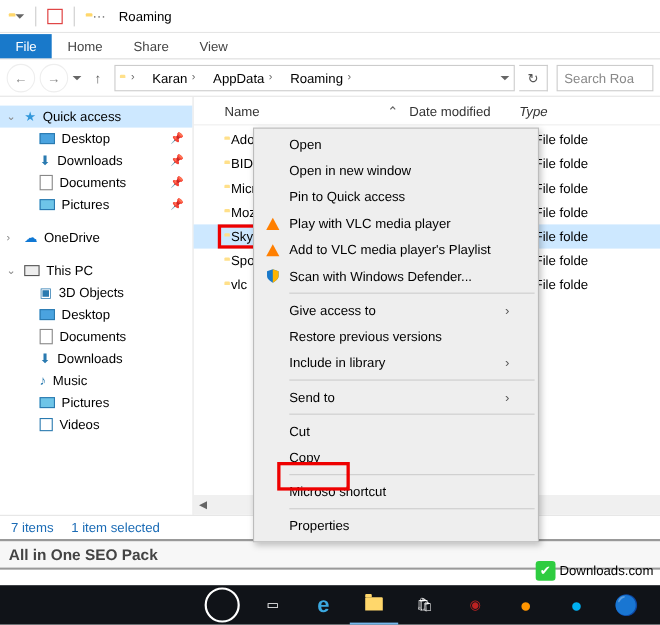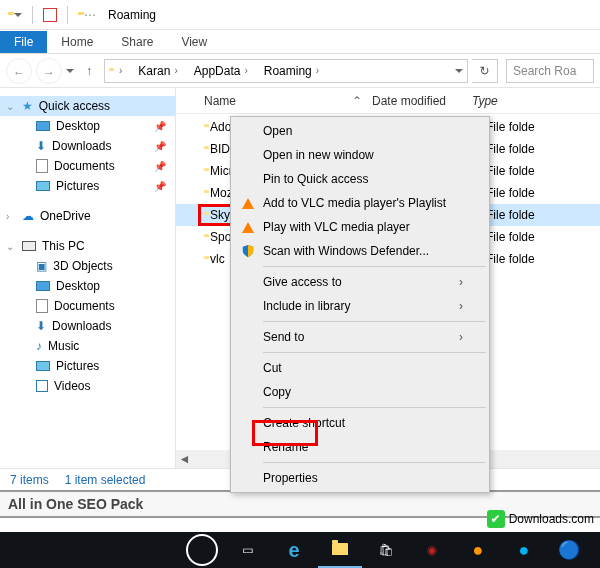--- a/index.html
+++ b/index.html
@@ -295,64 +295,64 @@
   <div class="ctxitem">
       <span>Open in new window</span>
     </div>
   <div class="ctxitem">
       <span>Pin to Quick access</span>
     </div>
   <div class="ctxitem">
     <span class="cicon">
         <span class="vlc"></span>
       </span>
-    <span>Add to VLC media player's Playlist</span>
+    <span>Play with VLC media player</span>
   </div>
   <div class="ctxitem">
     <span class="cicon">
         <span class="vlc"></span>
       </span>
-    <span>Play with VLC media player</span>
+    <span>Add to VLC media player's Playlist</span>
   </div>
   <div class="ctxitem">
     <span class="cicon">
       <svg class="shield" viewBox="0 0 16 16">
           <path d="M8 1 L14 3 V8 C14 12 8 15 8 15 C8 15 2 12 2 8 V3 Z" fill="#1979ca"></path>
           <path d="M8 1 L14 3 V8 C14 12 8 15 8 15 V1 Z" fill="#ffb400"></path>
         </svg>
     </span>
     <span>Scan with Windows Defender...</span>
   </div>
   <div class="ctxdiv"></div>
   <div class="ctxitem">
       <span>Give access to</span>
       <span class="sub">›</span>
     </div>
   <div class="ctxitem">
+      <span>Restore previous versions</span>
+    </div>
+  <div class="ctxitem">
       <span>Include in library</span>
       <span class="sub">›</span>
     </div>
   <div class="ctxdiv"></div>
   <div class="ctxitem">
       <span>Send to</span>
       <span class="sub">›</span>
     </div>
   <div class="ctxdiv"></div>
   <div class="ctxitem">
       <span>Cut</span>
     </div>
   <div class="ctxitem">
       <span>Copy</span>
     </div>
   <div class="ctxdiv"></div>
   <div class="ctxitem">
-      <span>Create shortcut</span>
-    </div>
-  <div class="ctxitem">
-      <span>Rename</span>
+      <span>Microso shortcut</span>
     </div>
   <div class="ctxdiv"></div>
   <div class="ctxitem">
       <span>Properties</span>
     </div>
 </div>
 
 <div class="highlight-red hl-delete"></div>
 
 <div class="watermark">

